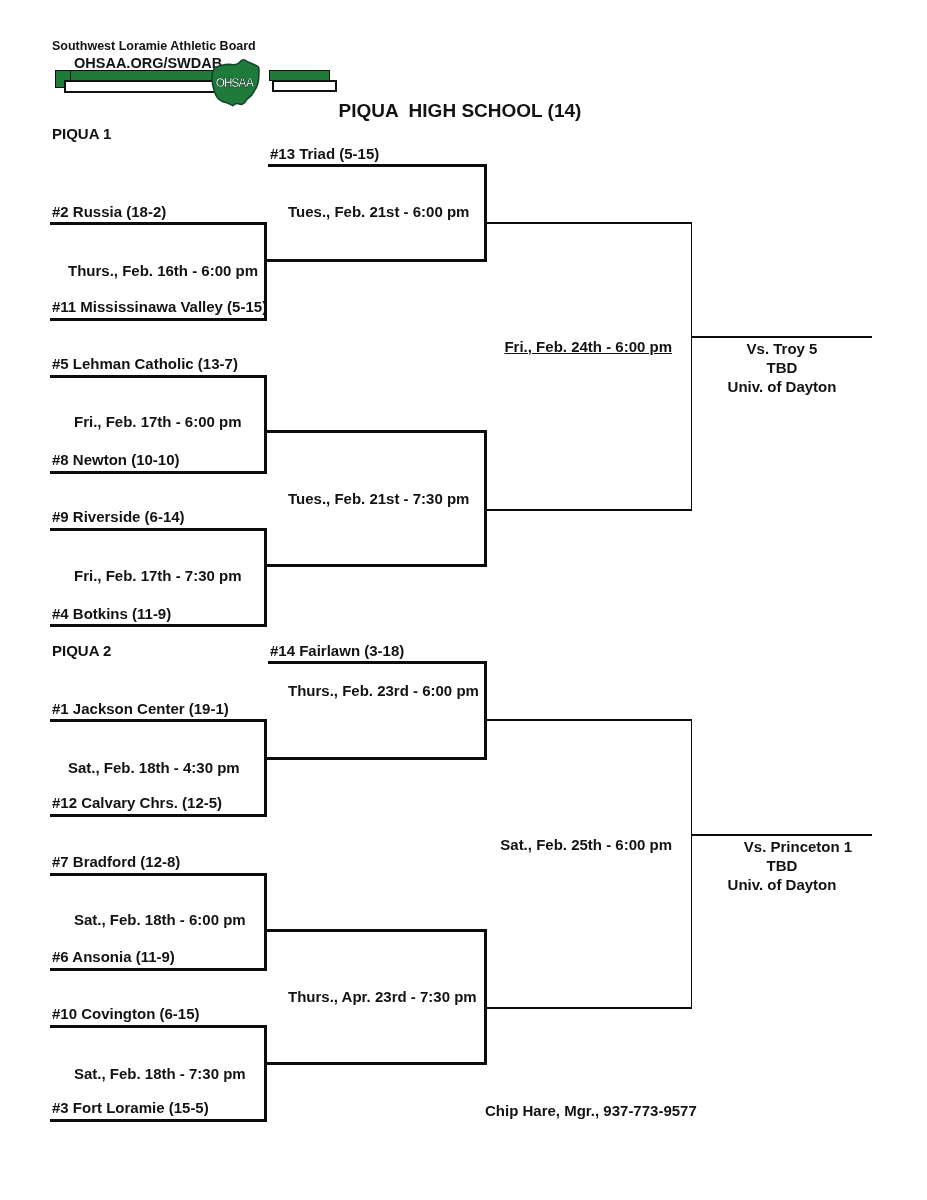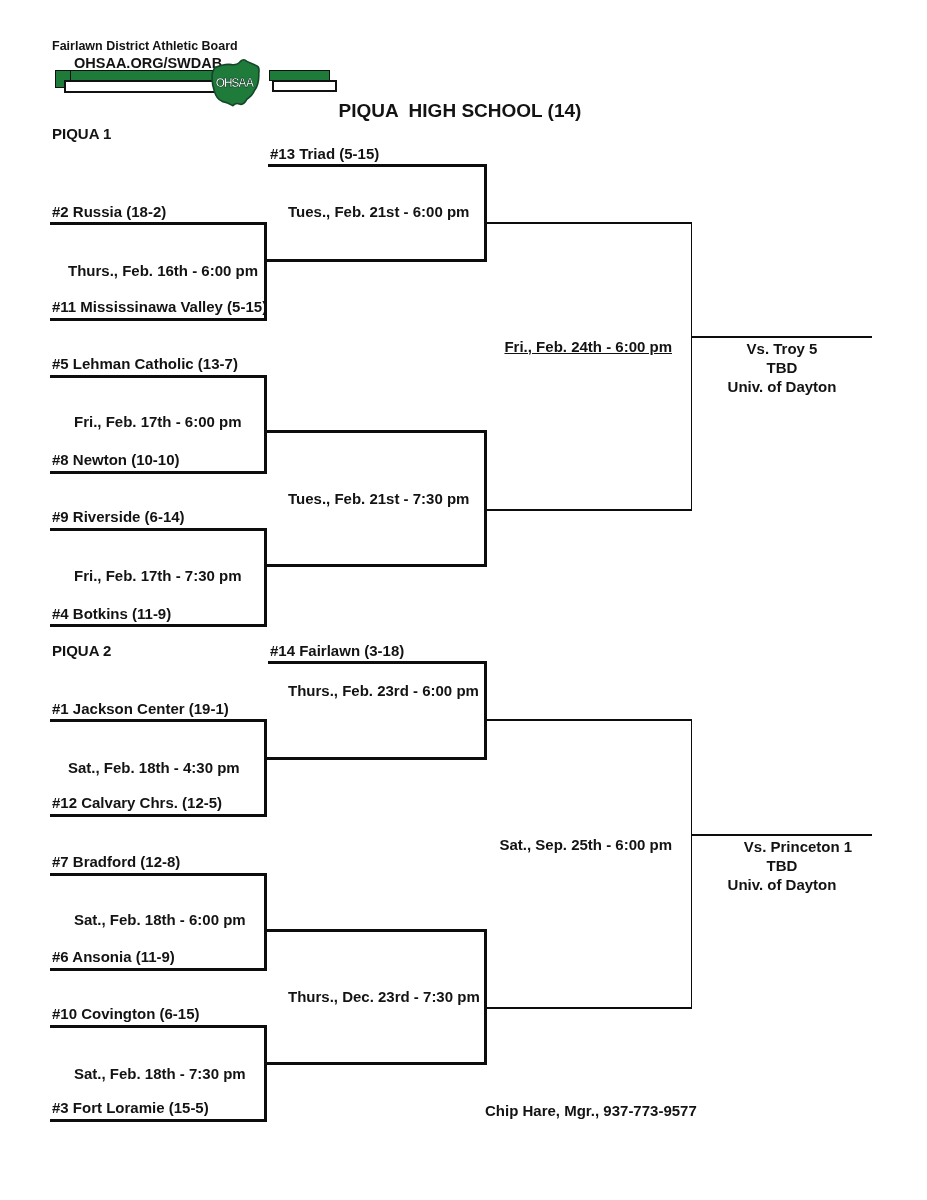--- a/index.html
+++ b/index.html
@@ -12,21 +12,21 @@
   .right{text-align:right;}
   .center{text-align:center;}
   .ln{position:absolute;background:#0d0d0d;}
   .bar{position:absolute;box-sizing:border-box;}
 </style>
 </head>
 <body>
 
 <div id="page">
 
-  <div class="t small" style="left:52px;top:40px;">Fairlawn District Athletic Board</div>
+  <div class="t small" style="left:52px;top:40px;">Southwest Loramie Athletic Board</div>
   <div class="t org2" style="left:74px;top:56px;">OHSAA.ORG/SWDAB</div>
 
   <div class="bar" style="left: 55px; top: 70px; width: 163px; height: 11px; border: 1px solid rgb(17, 17, 17); background: rgb(30, 123, 58);"></div>
   <div class="bar" style="left: 55px; top: 70px; width: 16px; height: 18px; border: 1px solid rgb(17, 17, 17); background: rgb(30, 123, 58);"></div>
   <div class="bar" style="left:64px;top:80px;width:165px;height:13px;border:2px solid #111;background:#fff;"></div>
 
   <div class="bar" style="left: 269px; top: 70px; width: 61px; height: 11px; border: 1px solid rgb(17, 17, 17); background: rgb(30, 123, 58);"></div>
   <div class="bar" style="left:272px;top:80px;width:65px;height:12px;border:2px solid #111;background:#fff;"></div>
 
   <svg style="position:absolute;left:208px;top:58px;" width="54" height="50" viewBox="0 0 100 92">
@@ -56,25 +56,25 @@
 
   <div class="t" style="left:52px;top:643px;">PIQUA 2</div>
   <div class="t" style="left:270px;top:643px;">#14 Fairlawn (3-18)</div>
   <div class="t" style="left:288px;top:683px;">Thurs., Feb. 23rd - 6:00 pm</div>
   <div class="t" style="left:52px;top:701px;">#1 Jackson Center (19-1)</div>
   <div class="t" style="left:68px;top:760px;">Sat., Feb. 18th - 4:30 pm</div>
   <div class="t" style="left:52px;top:795px;">#12 Calvary Chrs. (12-5)</div>
   <div class="t" style="left:52px;top:854px;">#7 Bradford (12-8)</div>
   <div class="t" style="left:74px;top:912px;">Sat., Feb. 18th - 6:00 pm</div>
   <div class="t" style="left:52px;top:949px;">#6 Ansonia (11-9)</div>
-  <div class="t" style="left:288px;top:989px;">Thurs., Dec. 23rd - 7:30 pm</div>
+  <div class="t" style="left:288px;top:989px;">Thurs., Apr. 23rd - 7:30 pm</div>
   <div class="t" style="left:52px;top:1006px;">#10 Covington (6-15)</div>
   <div class="t" style="left:74px;top:1066px;">Sat., Feb. 18th - 7:30 pm</div>
   <div class="t" style="left:52px;top:1100px;">#3 Fort Loramie (15-5)</div>
-  <div class="t right" style="left:420px;top:837px;width:252px;">Sat., Sep. 25th - 6:00 pm</div>
+  <div class="t right" style="left:420px;top:837px;width:252px;">Sat., Feb. 25th - 6:00 pm</div>
   <div class="t center" style="left:708px;top:839px;width:180px;">Vs. Princeton 1</div>
   <div class="t center" style="left:692px;top:858px;width:180px;">TBD</div>
   <div class="t center" style="left:692px;top:877px;width:180px;">Univ. of Dayton</div>
 
   <div class="t" style="left:485px;top:1103px;">Chip Hare, Mgr., 937-773-9577</div>
 
   <div class="ln" style="left:268px;top:164px;width:219px;height:3px;"></div>
   <div class="ln" style="left:50px;top:222px;width:217px;height:3px;"></div>
   <div class="ln" style="left:50px;top:318px;width:217px;height:3px;"></div>
   <div class="ln" style="left:264px;top:222px;width:3px;height:99px;"></div>

